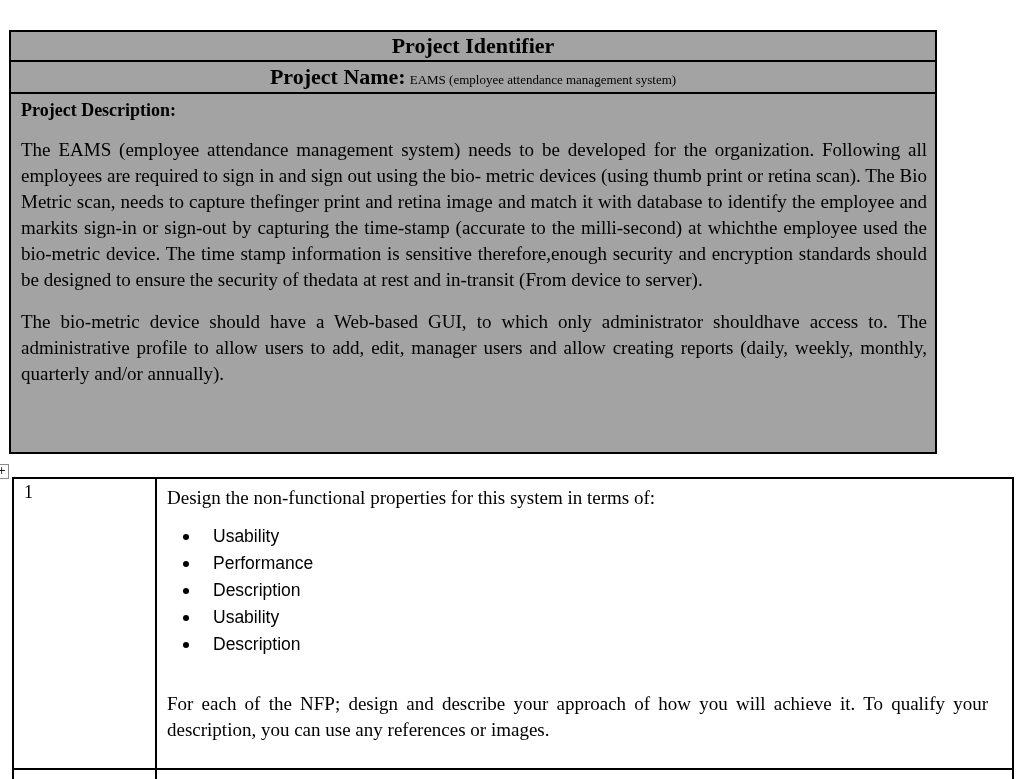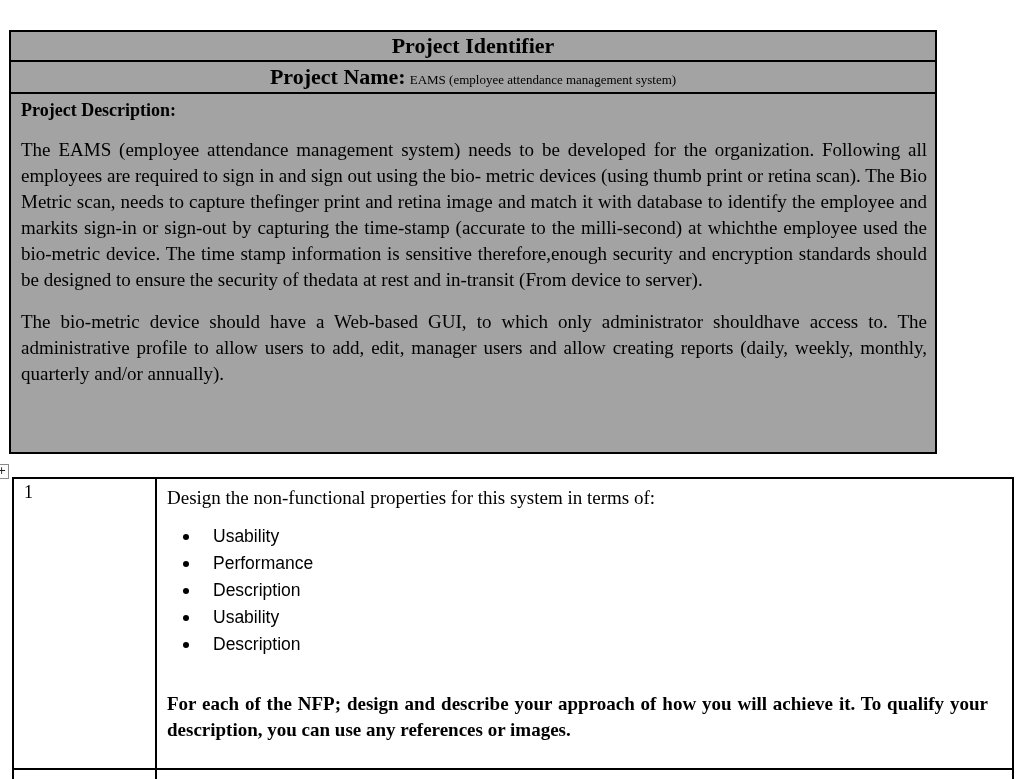--- a/index.html
+++ b/index.html
@@ -127,21 +127,20 @@
     left: 16px; top: 11px;
     width: 6px; height: 6px;
     border-radius: 50%;
     background: #000;
   }
   .outro {
     margin: 33px 14px 0 0;
     font-size: 19px;
     line-height: 26px;
     text-align: justify;
-    font-weight: bold;
   }
 </style>
 </head>
 <body>
 
 <div class="page">
 
   <div class="table1">
     <div class="t1-title">
       <span>Project Identifier</span>

